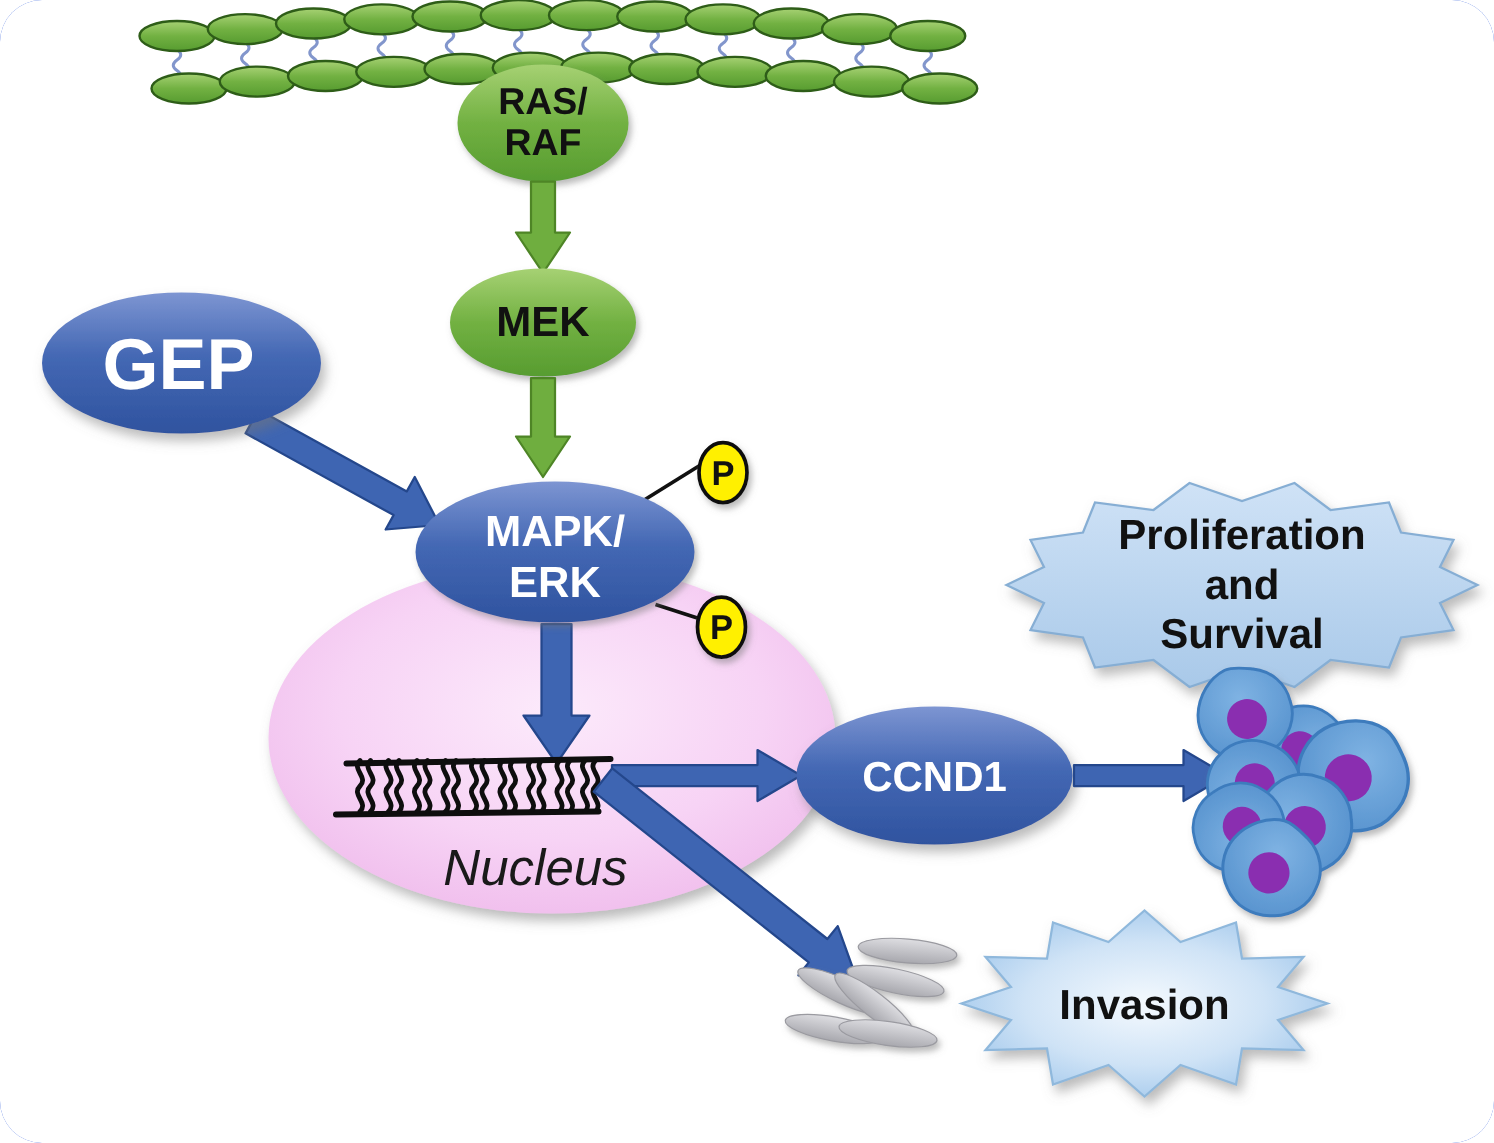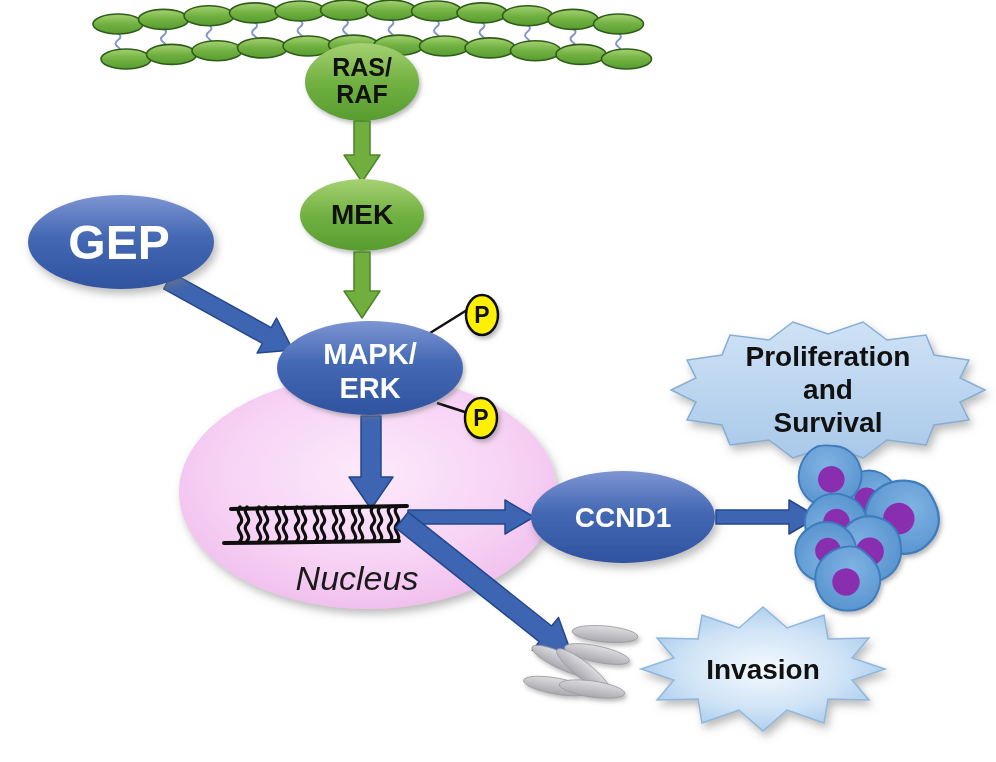--- a/index.html
+++ b/index.html
@@ -1,17 +1,17 @@
 <!DOCTYPE html>
 <html><head>
 <meta charset="utf-8">
 <style>
   html,body{margin:0;padding:0;background:#ffffff;}
   .stage{position:relative;width:996px;height:762px;background:#1d4ed8;overflow:hidden;
-         font-family:"Liberation Sans", sans-serif;}
+         font-family:"Liberation Sans", sans-serif;border-radius:28px;}
   svg{position:absolute;left:0;top:0;}
   text{font-family:"Liberation Sans", sans-serif;}
   .node-label-dark{fill:#111111;font-weight:bold;}
   .node-label-light{fill:#ffffff;font-weight:bold;}
   .membrane-head{fill:url(#gGreen);stroke:#2e5d18;stroke-width:1.6;}
   .green-arrow{fill:#6fae3f;stroke:#4e8526;stroke-width:1.5;stroke-linejoin:round;}
   .blue-arrow{fill:#3e65b2;stroke:#24478c;stroke-width:1.5;stroke-linejoin:round;}
   .p-line{stroke:#111111;stroke-width:2.5;}
   .dna{stroke:#0e0e0e;fill:none;stroke-linecap:round;}
   .cellbody{fill:url(#gCell);stroke:#3d7bbd;stroke-width:2;}

